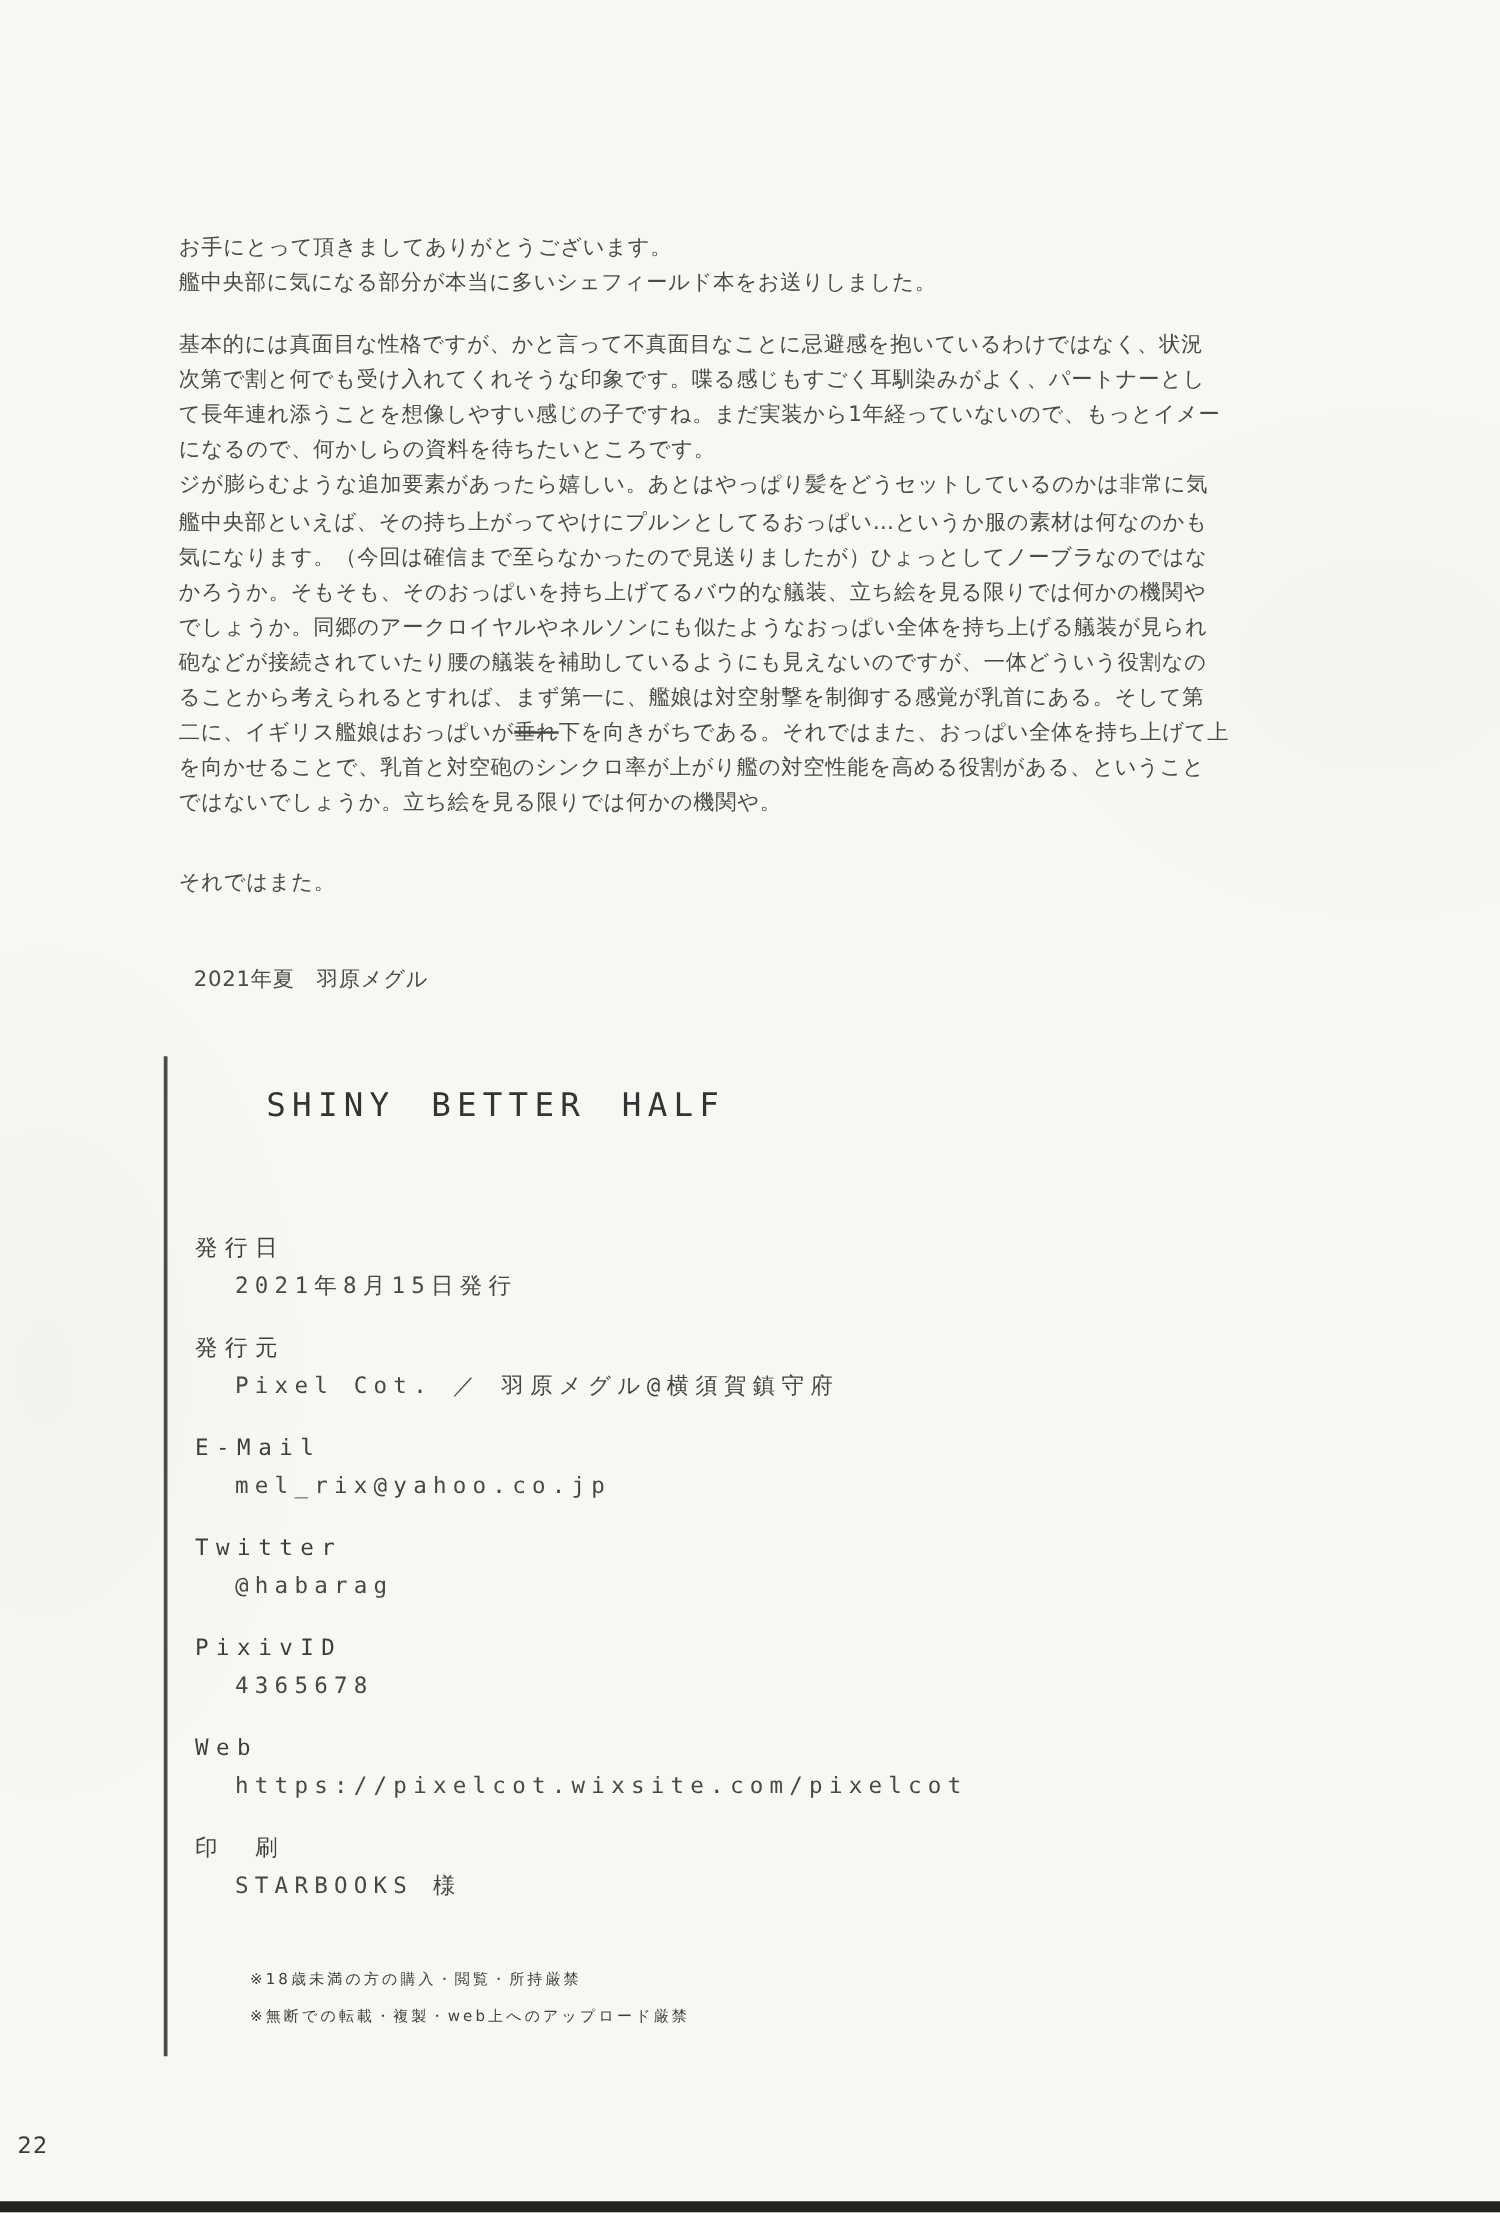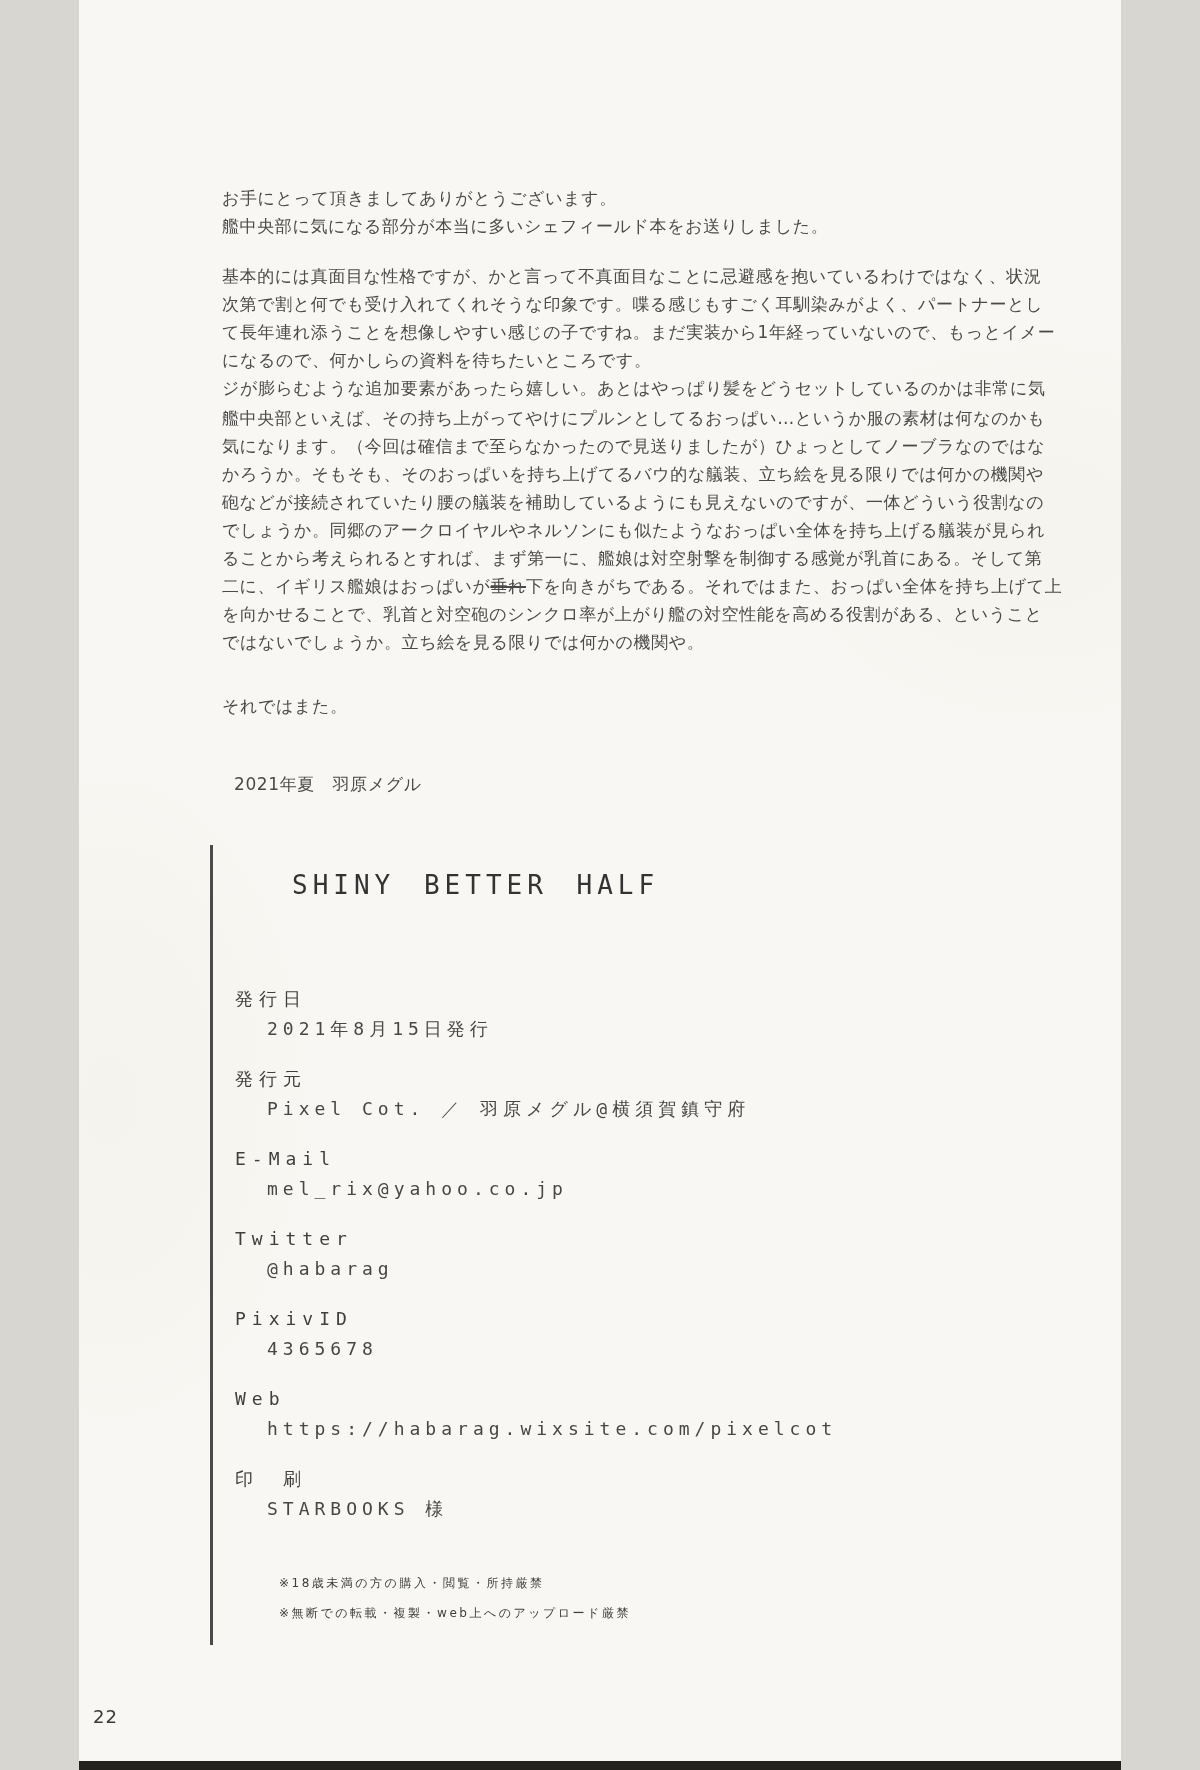--- a/index.html
+++ b/index.html
@@ -2,21 +2,21 @@
 <html lang="ja"><head>
 <meta charset="utf-8">
 <style>
   html,body{margin:0;padding:0;}
   body{
     font-family:"DejaVu Sans","Liberation Sans",sans-serif;
     background:#d8d6d0;
   }
   #page{
     position:relative;
-    width:1042px;height:1770px;
+    width:1200px;height:1770px;
     margin:0 auto;
     background:
       radial-gradient(ellipse 400px 300px at 92% 30%, rgba(190,180,150,0.05), rgba(0,0,0,0) 70%),
       radial-gradient(ellipse 300px 500px at 3% 62%, rgba(180,170,140,0.06), rgba(0,0,0,0) 70%),
       #f8f7f3;
     overflow:hidden;
     color:#474747;
   }
   .body-line{
     white-space:nowrap;
@@ -106,22 +106,22 @@
     <div class="body-line">次第で割と何でも受け入れてくれそうな印象です。喋る感じもすごく耳馴染みがよく、パートナーとし</div>
     <div class="body-line">て長年連れ添うことを想像しやすい感じの子ですね。まだ実装から1年経っていないので、もっとイメー</div>
     <div class="body-line">になるので、何かしらの資料を待ちたいところです。</div>
     <div class="body-line">ジが膨らむような追加要素があったら嬉しい。あとはやっぱり髪をどうセットしているのかは非常に気</div>
   </div>
 
   <div class="abs gap-para" style="left:143px;top:404px;">
     <div class="body-line">艦中央部といえば、その持ち上がってやけにプルンとしてるおっぱい…というか服の素材は何なのかも</div>
     <div class="body-line">気になります。（今回は確信まで至らなかったので見送りましたが）ひょっとしてノーブラなのではな</div>
     <div class="body-line">かろうか。そもそも、そのおっぱいを持ち上げてるバウ的な艤装、立ち絵を見る限りでは何かの機関や</div>
+    <div class="body-line">でしょうか。同郷のアークロイヤルやネルソンにも似たようなおっぱい全体を持ち上げる艤装が見られ</div>
     <div class="body-line">砲などが接続されていたり腰の艤装を補助しているようにも見えないのですが、一体どういう役割なの</div>
-    <div class="body-line">でしょうか。同郷のアークロイヤルやネルソンにも似たようなおっぱい全体を持ち上げる艤装が見られ</div>
     <div class="body-line">ることから考えられるとすれば、まず第一に、艦娘は対空射撃を制御する感覚が乳首にある。そして第</div>
     <div class="body-line"><span>二に、イギリス艦娘はおっぱいが</span><span class="strike">垂れ</span><span>下を向きがちである。それではまた、おっぱい全体を持ち上げて上</span></div>
     <div class="body-line">を向かせることで、乳首と対空砲のシンクロ率が上がり艦の対空性能を高める役割がある、ということ</div>
     <div class="body-line">ではないでしょうか。立ち絵を見る限りでは何かの機関や。</div>
   </div>
 
   <div class="abs body-line" style="left:143px;top:692px;">それではまた。</div>
 
   <div class="abs body-line" style="left:143px;top:770px;margin-left:12px;">2021年夏　羽原メグル</div>
 
@@ -145,21 +145,21 @@
     <div class="entry">
       <div class="entry-label">Twitter</div>
       <div class="entry-value">@habarag</div>
     </div>
     <div class="entry">
       <div class="entry-label">PixivID</div>
       <div class="entry-value">4365678</div>
     </div>
     <div class="entry">
       <div class="entry-label">Web</div>
-      <div class="entry-value">https://habarag.wixsite.com/pixelcot</div>
+      <div class="entry-value">https://pixelcot.wixsite.com/pixelcot</div>
     </div>
     <div class="entry">
       <div class="entry-label">印　刷</div>
       <div class="entry-value">STARBOOKS 様</div>
     </div>
   </div>
 
   <div id="colophon-notes">
     <div>※18歳未満の方の購入・閲覧・所持厳禁</div>
     <div>※無断での転載・複製・web上へのアップロード厳禁</div>

